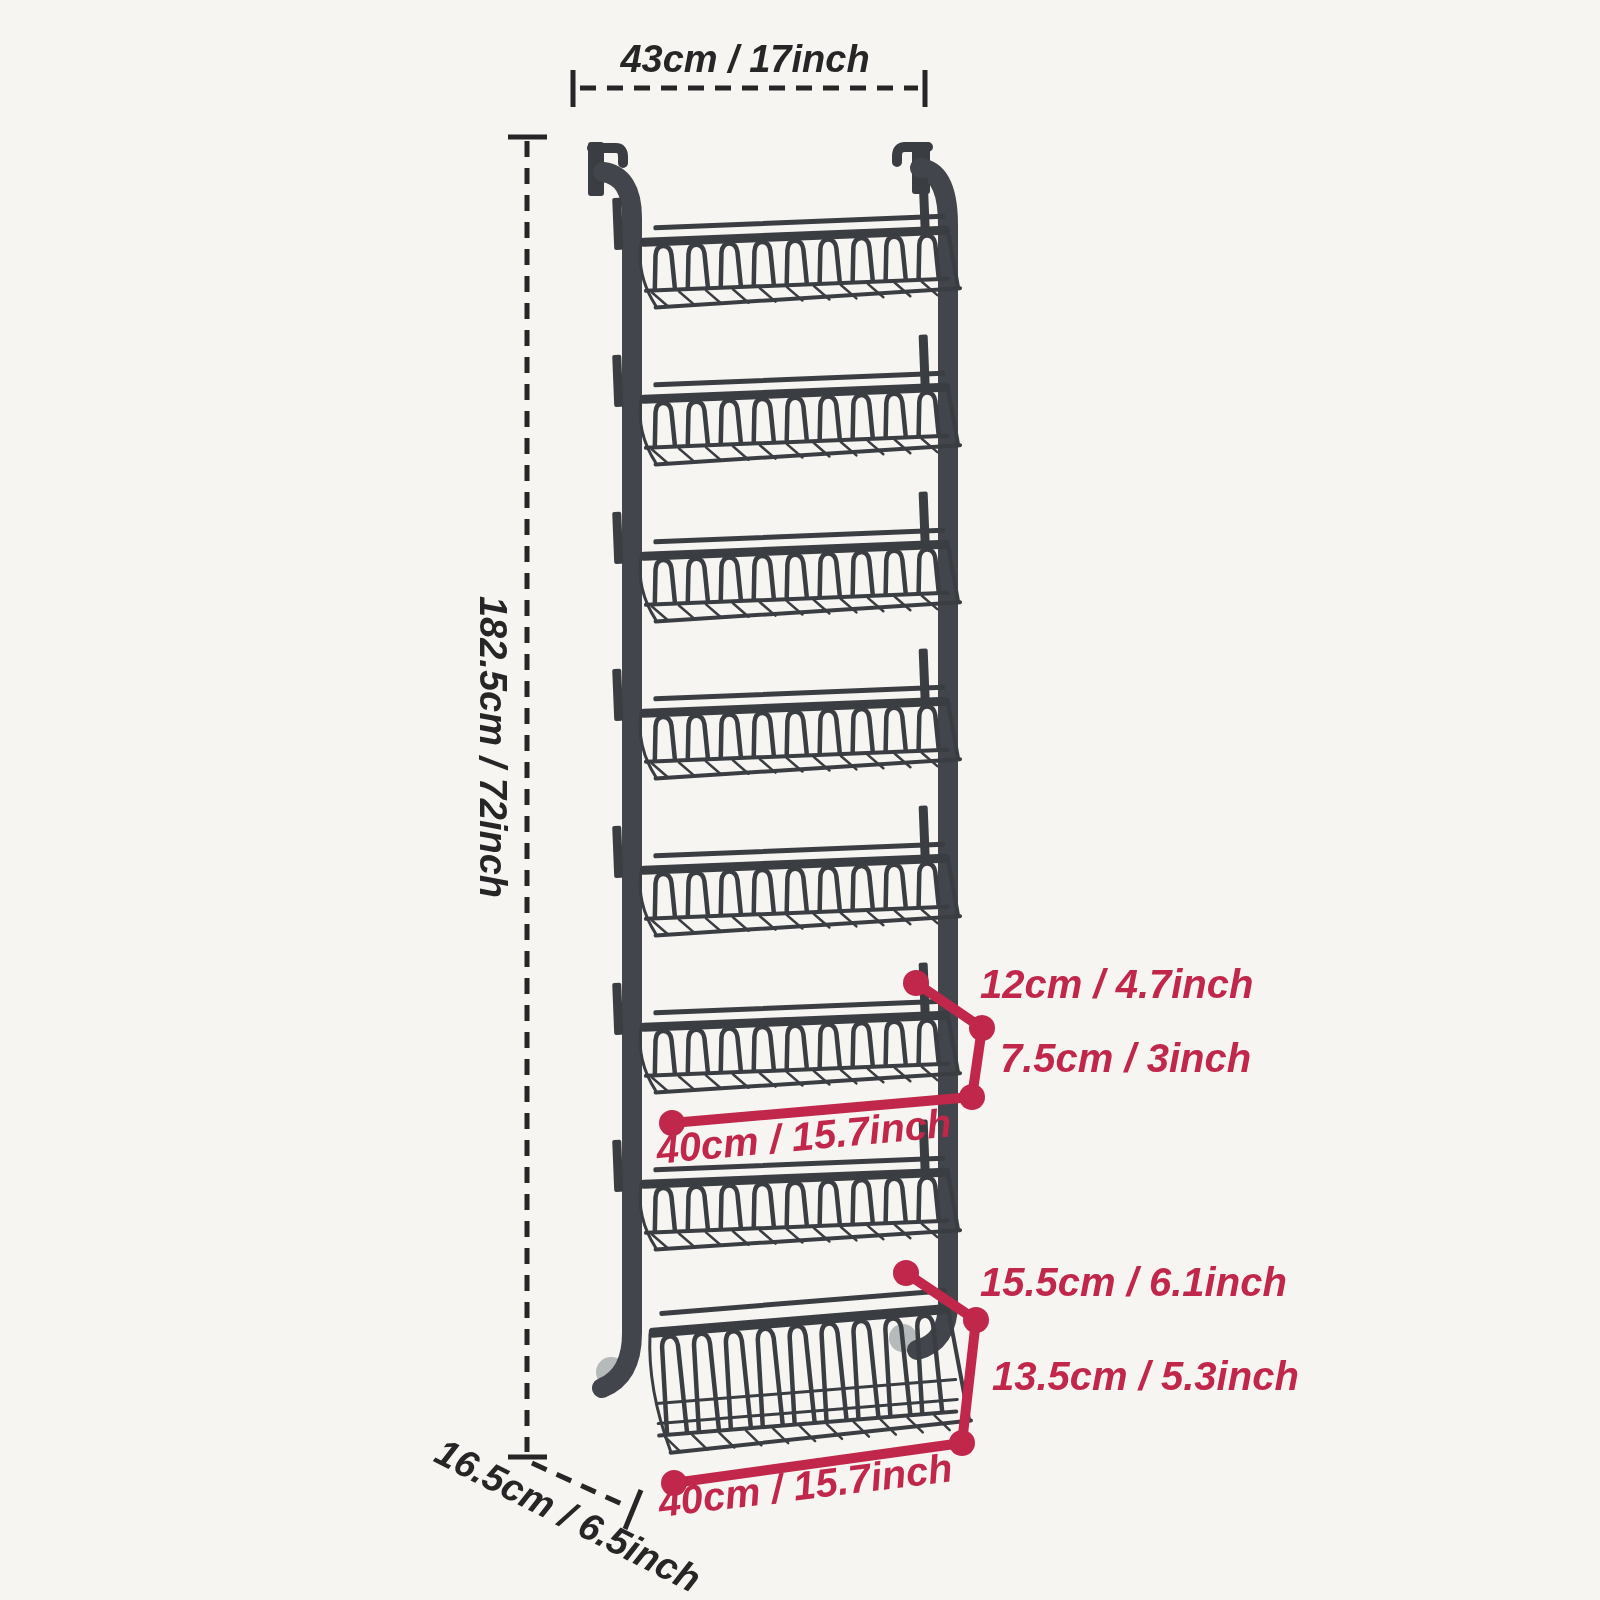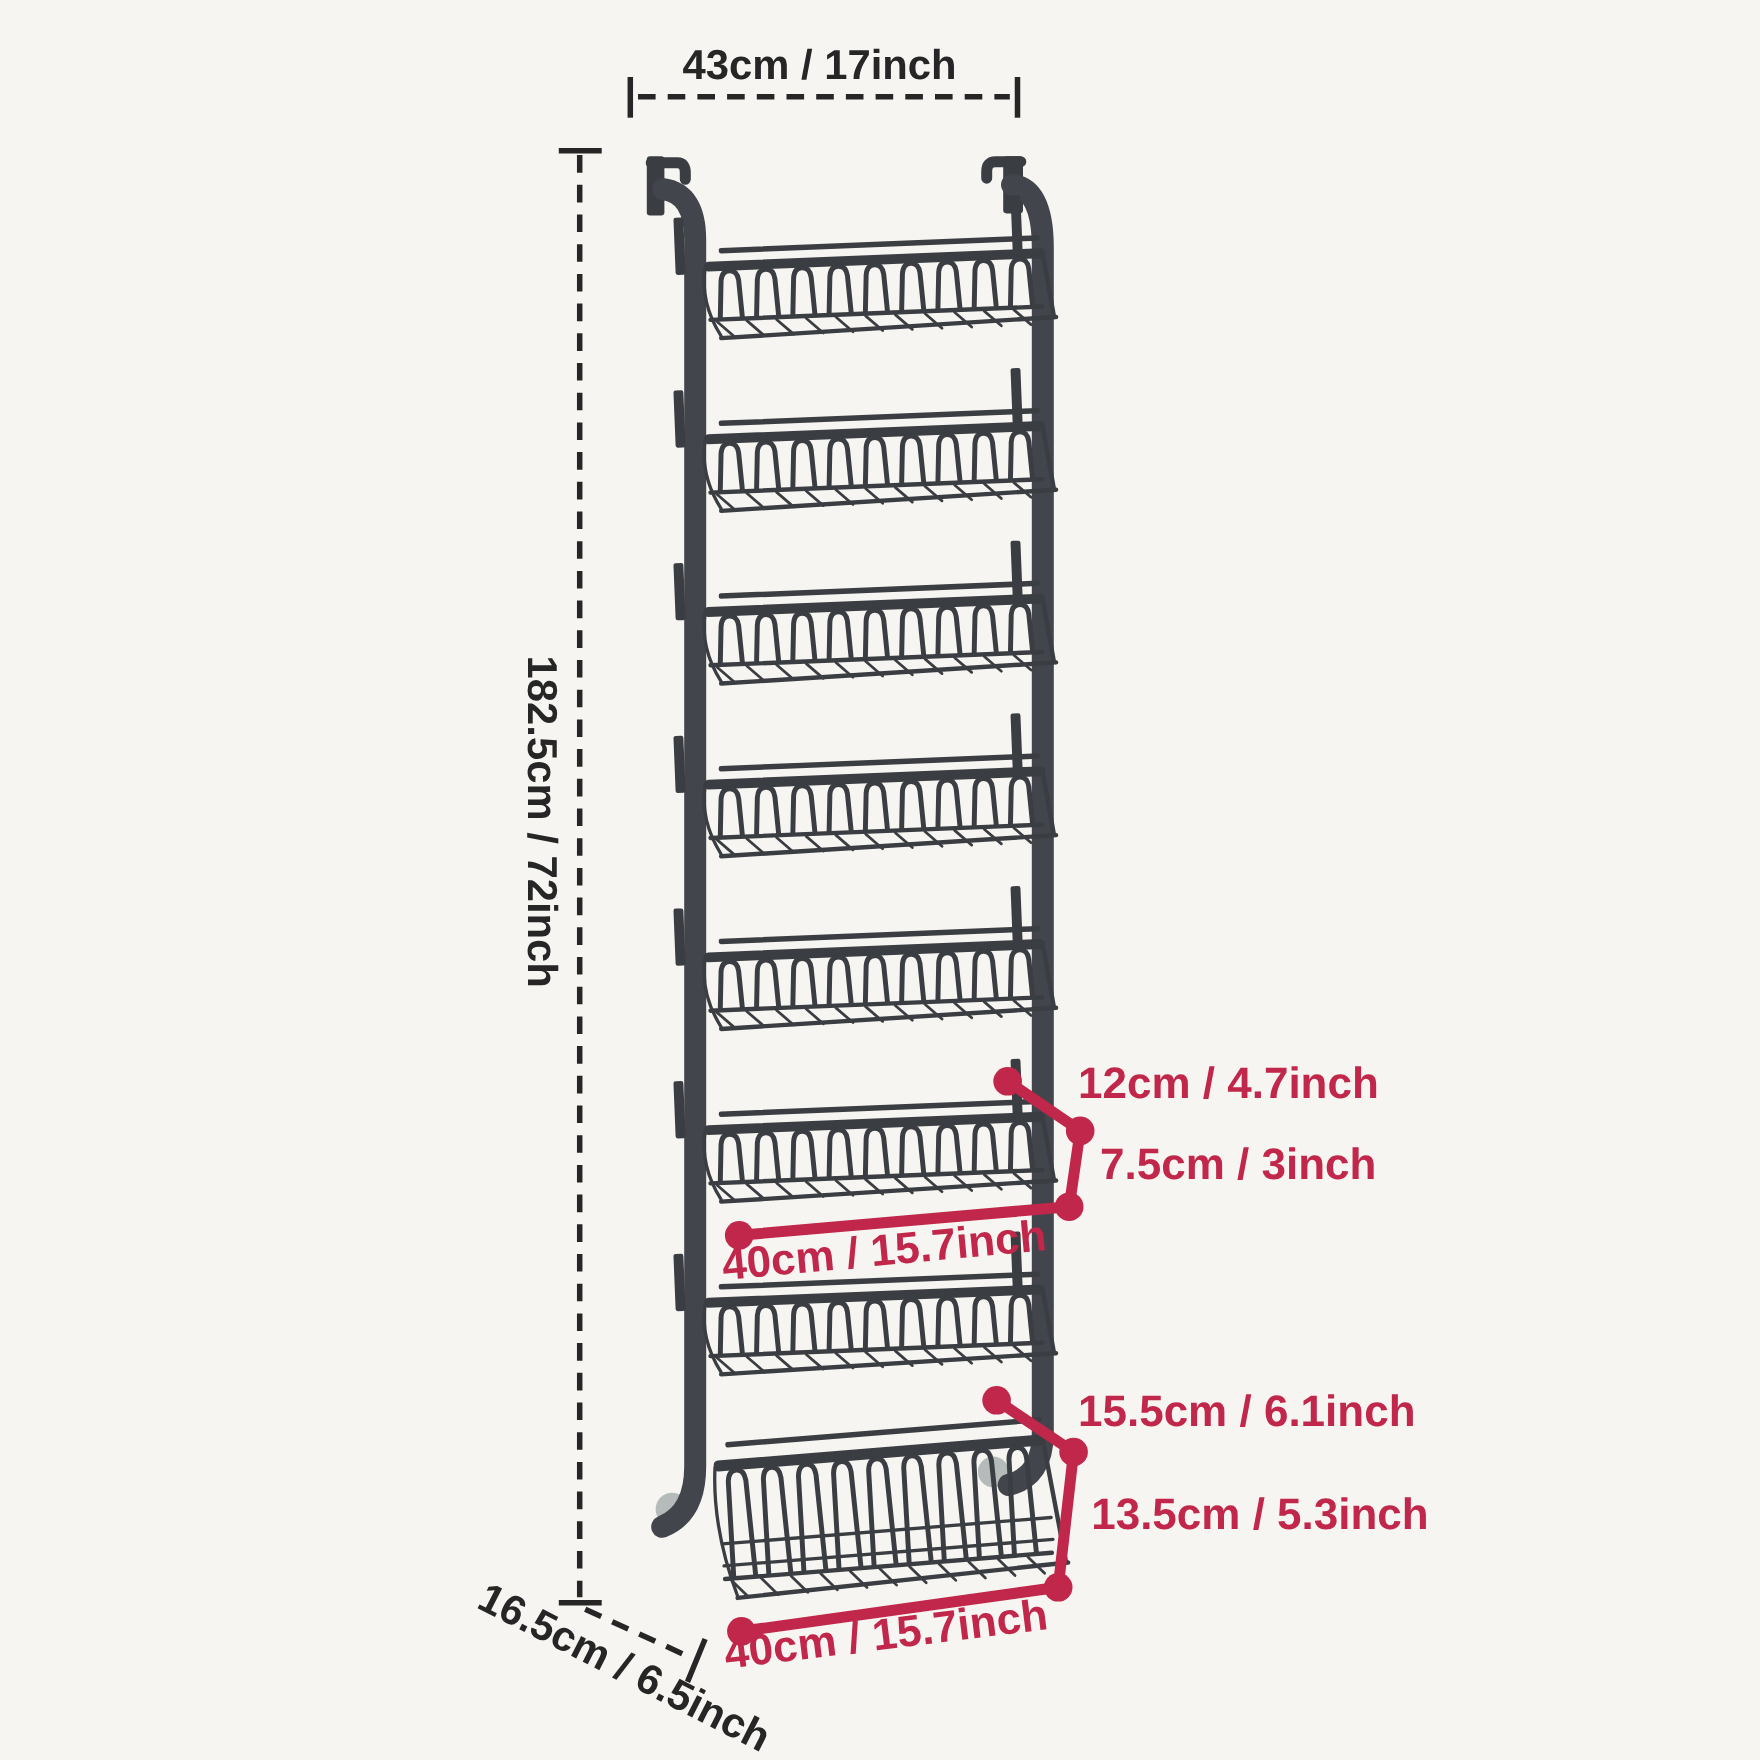--- a/index.html
+++ b/index.html
@@ -1,17 +1,17 @@
 <!DOCTYPE html>
 <html><head>
 <meta charset="utf-8">
 <style>
   html,body{margin:0;padding:0;}
   body{width:1600px;height:1600px;background:#f7f5f1;font-family:"Liberation Sans",sans-serif;}
-  .stage{position:relative;width:1600px;height:1600px;overflow:hidden;}
+  .stage{position:relative;width:1600px;height:1600px;overflow:hidden;font-style:italic;}
   svg{display:block;}
   .wire{stroke:#3a3d42;fill:none;stroke-linecap:round;}
   .bar{fill:#3a3d42;stroke:none;}
   .rail{stroke:#42454b;fill:none;stroke-linecap:round;}
   .bumper{fill:#b5babb;}
   .blackdim{stroke:#262626;stroke-width:5;fill:none;}
   .dash{stroke-dasharray:16 11;}
   .redline{stroke:#c0274a;stroke-width:10;fill:none;stroke-linejoin:round;stroke-linecap:round;}
   .reddot{fill:#c0274a;stroke:none;}
   text.tblack{fill:#262626;font-weight:700;font-size:38px;font-family:"Liberation Sans",sans-serif;}

